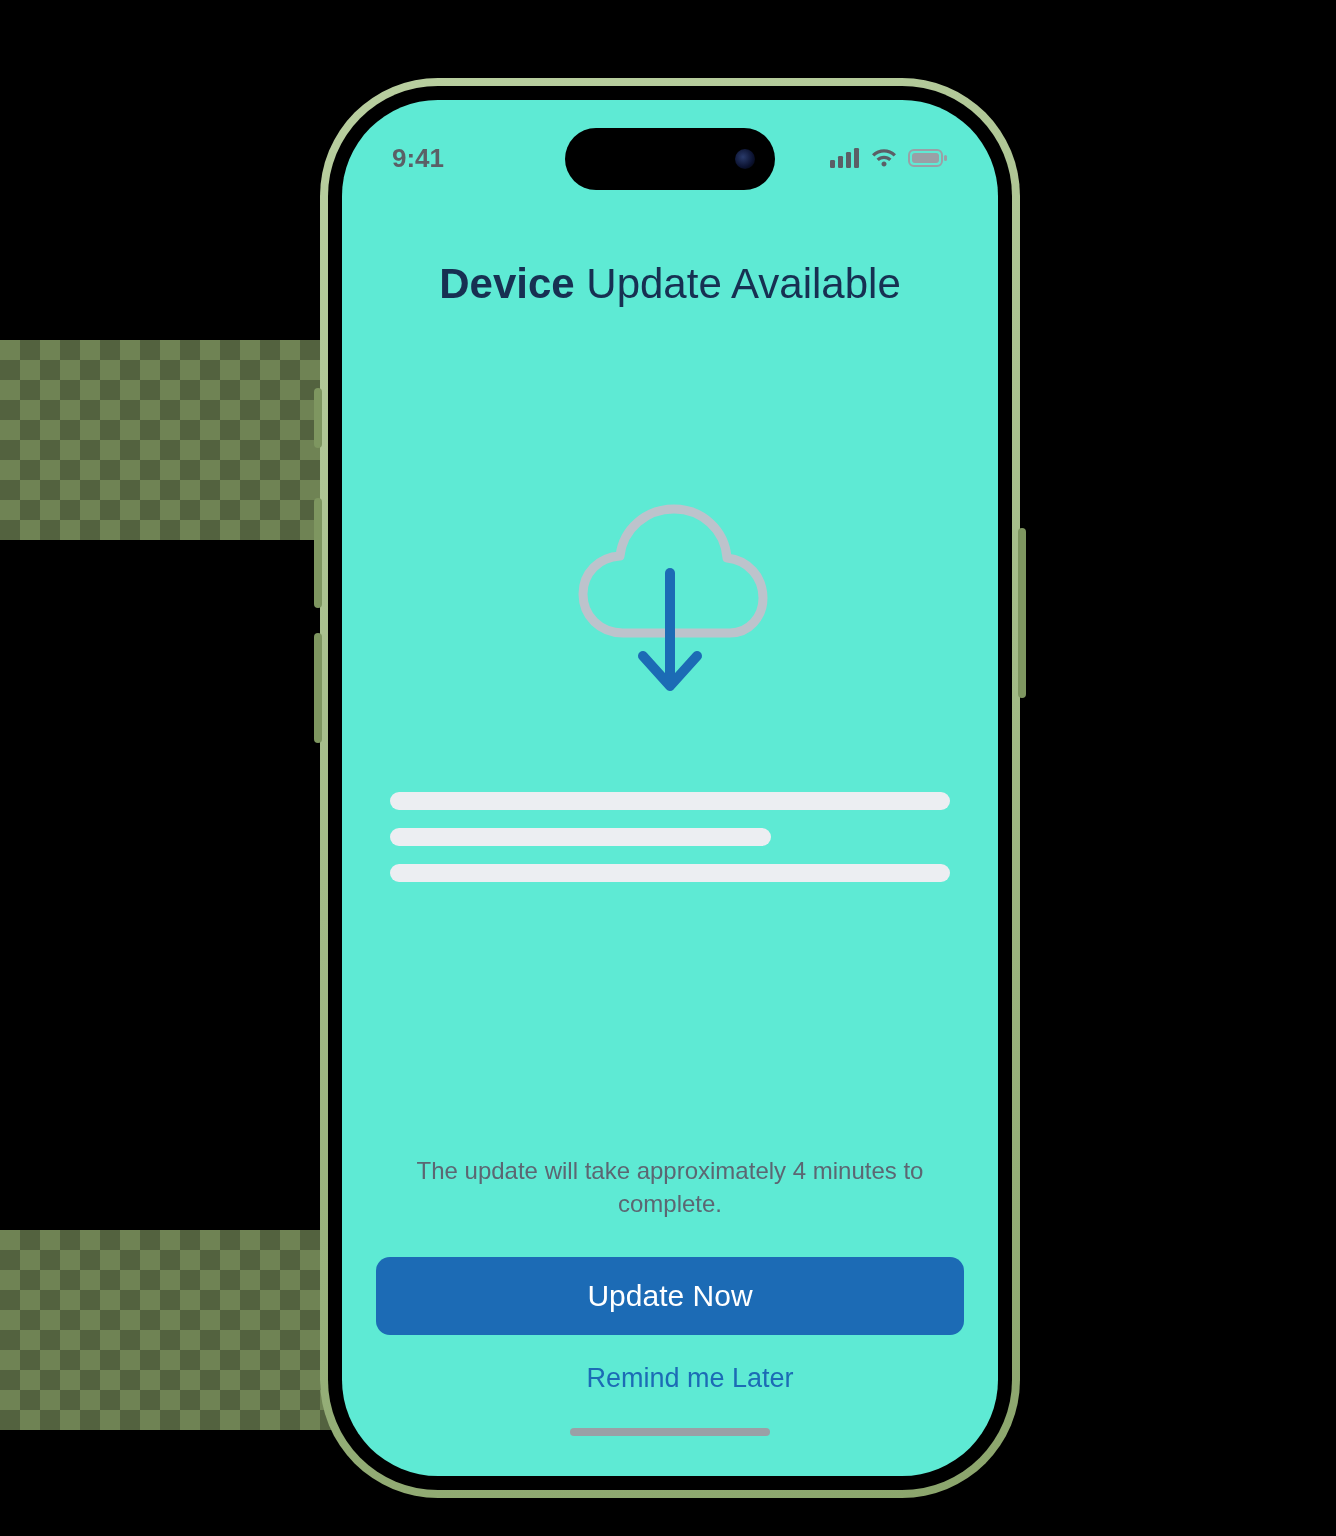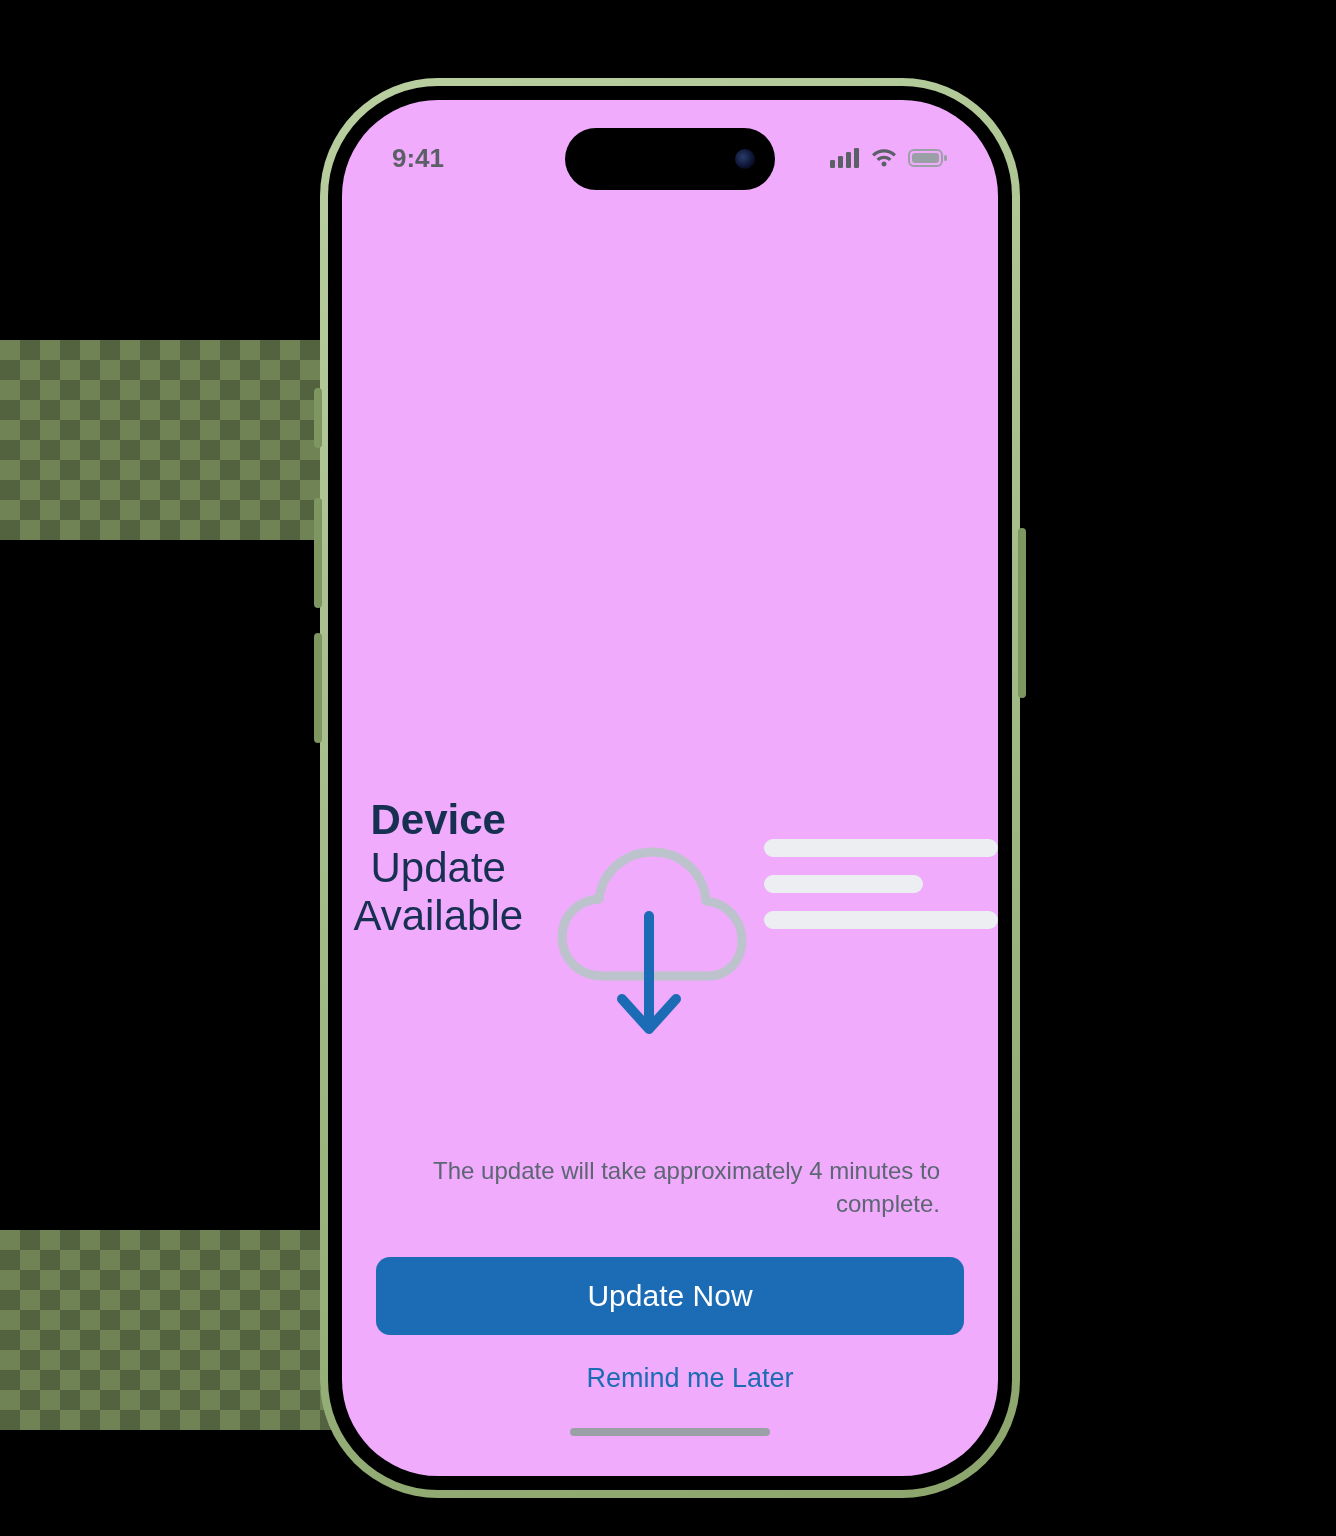--- a/index.html
+++ b/index.html
@@ -42,21 +42,21 @@
     padding: 8px;
   }
   .phone-inner {
     width: 100%; height: 100%;
     background: #000;
     border-radius: 110px;
     padding: 14px;
   }
   .screen {
     width: 100%; height: 100%;
-    background: #f0abfc;
+    background: #5eead4;
     border-radius: 96px;
     position: relative;
     overflow: hidden;
   }
   .side-btn {
     position: absolute;
     background: #7E9660;
     border-radius: 6px;
   }
   .side-btn.s1 { left: -6px; top: 310px; width: 8px; height: 60px; }
@@ -98,21 +98,21 @@
     display: flex;
     align-items: center;
     gap: 10px;
   }
   .status-right svg { display: block; }
 
   .content {
     position: absolute;
     top: 130px; left: 0; right: 0; bottom: 0;
     display: flex;
-    flex-direction: row;
+    flex-direction: column;
     align-items: center;
   }
   .title {
     margin-top: 30px;
     font-size: 42px;
     color: #173052;
     text-align: center;
     font-weight: 400;
   }
   .title .bold { font-weight: 700; }
@@ -136,21 +136,21 @@
     position: absolute;
     bottom: 40px; left: 0; right: 0;
     display: flex;
     flex-direction: column;
     align-items: center;
     padding: 0 34px;
   }
   .estimate {
     color: #5c6672;
     font-size: 24px;
-    text-align: right;
+    text-align: center;
     line-height: 1.4;
     max-width: 540px;
     margin-bottom: 36px;
   }
   .btn-primary {
     width: 100%;
     background: #1C6BB5;
     color: #fff;
     font-size: 30px;
     text-align: center;

